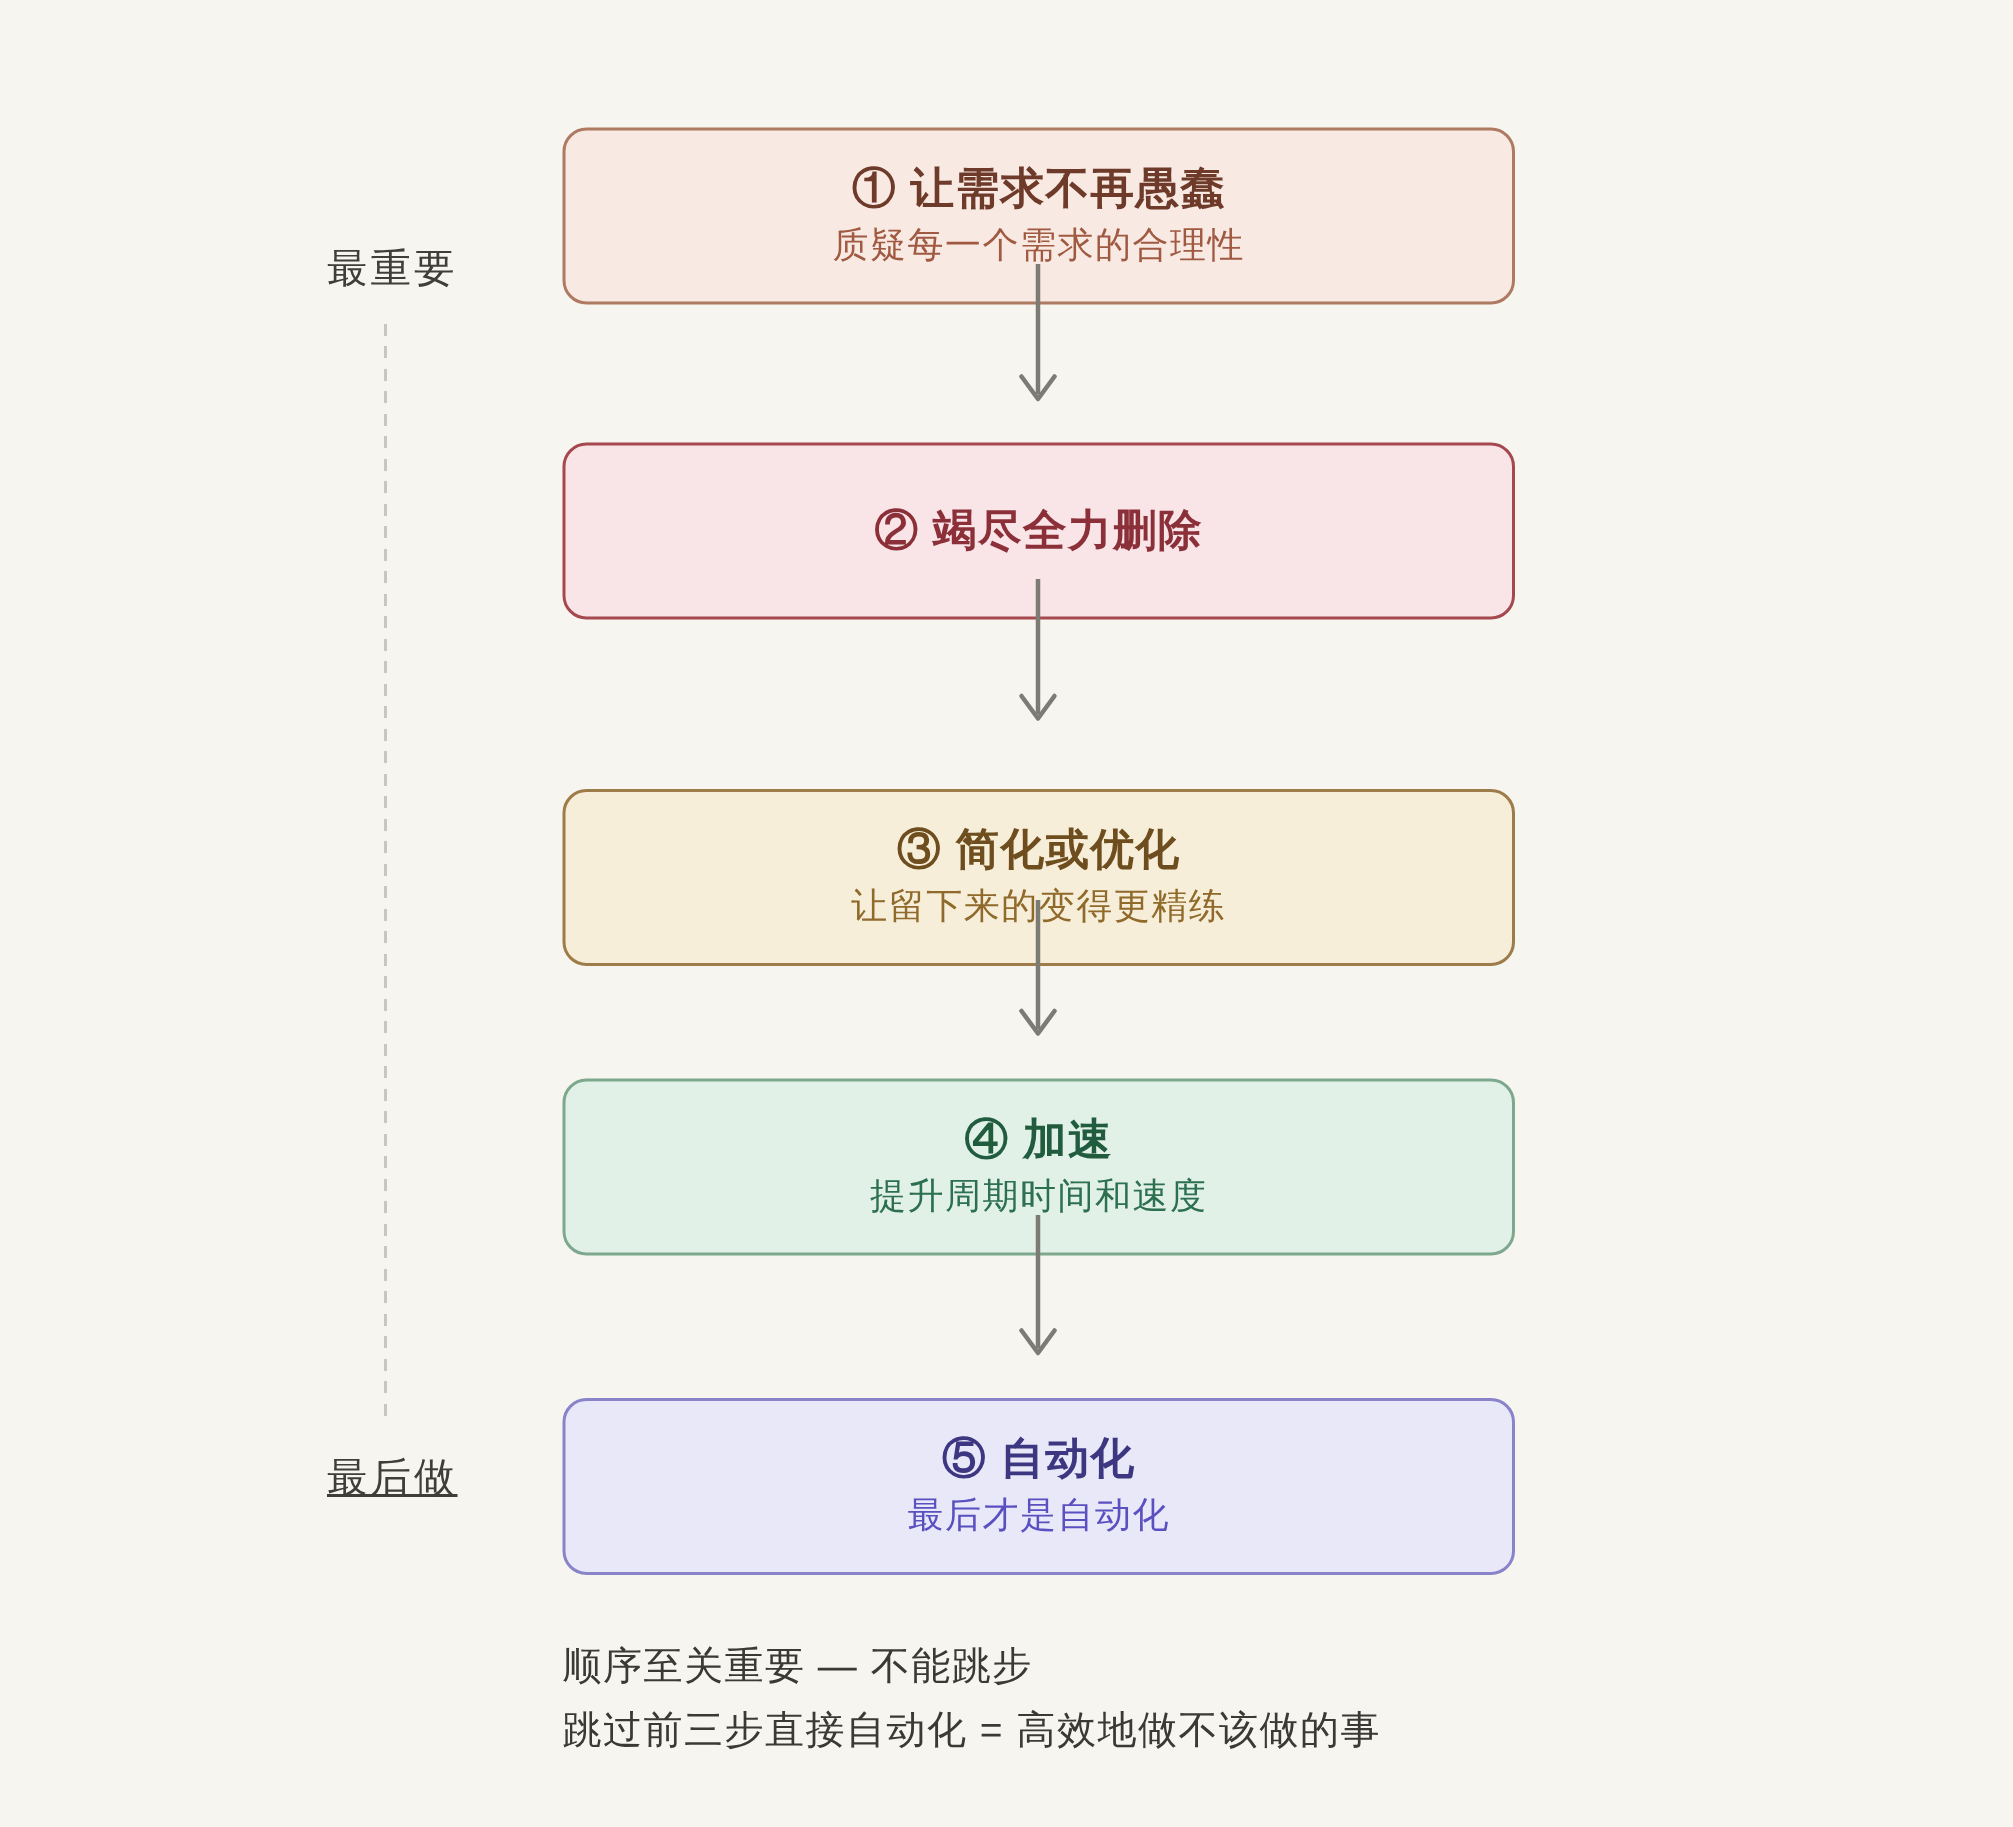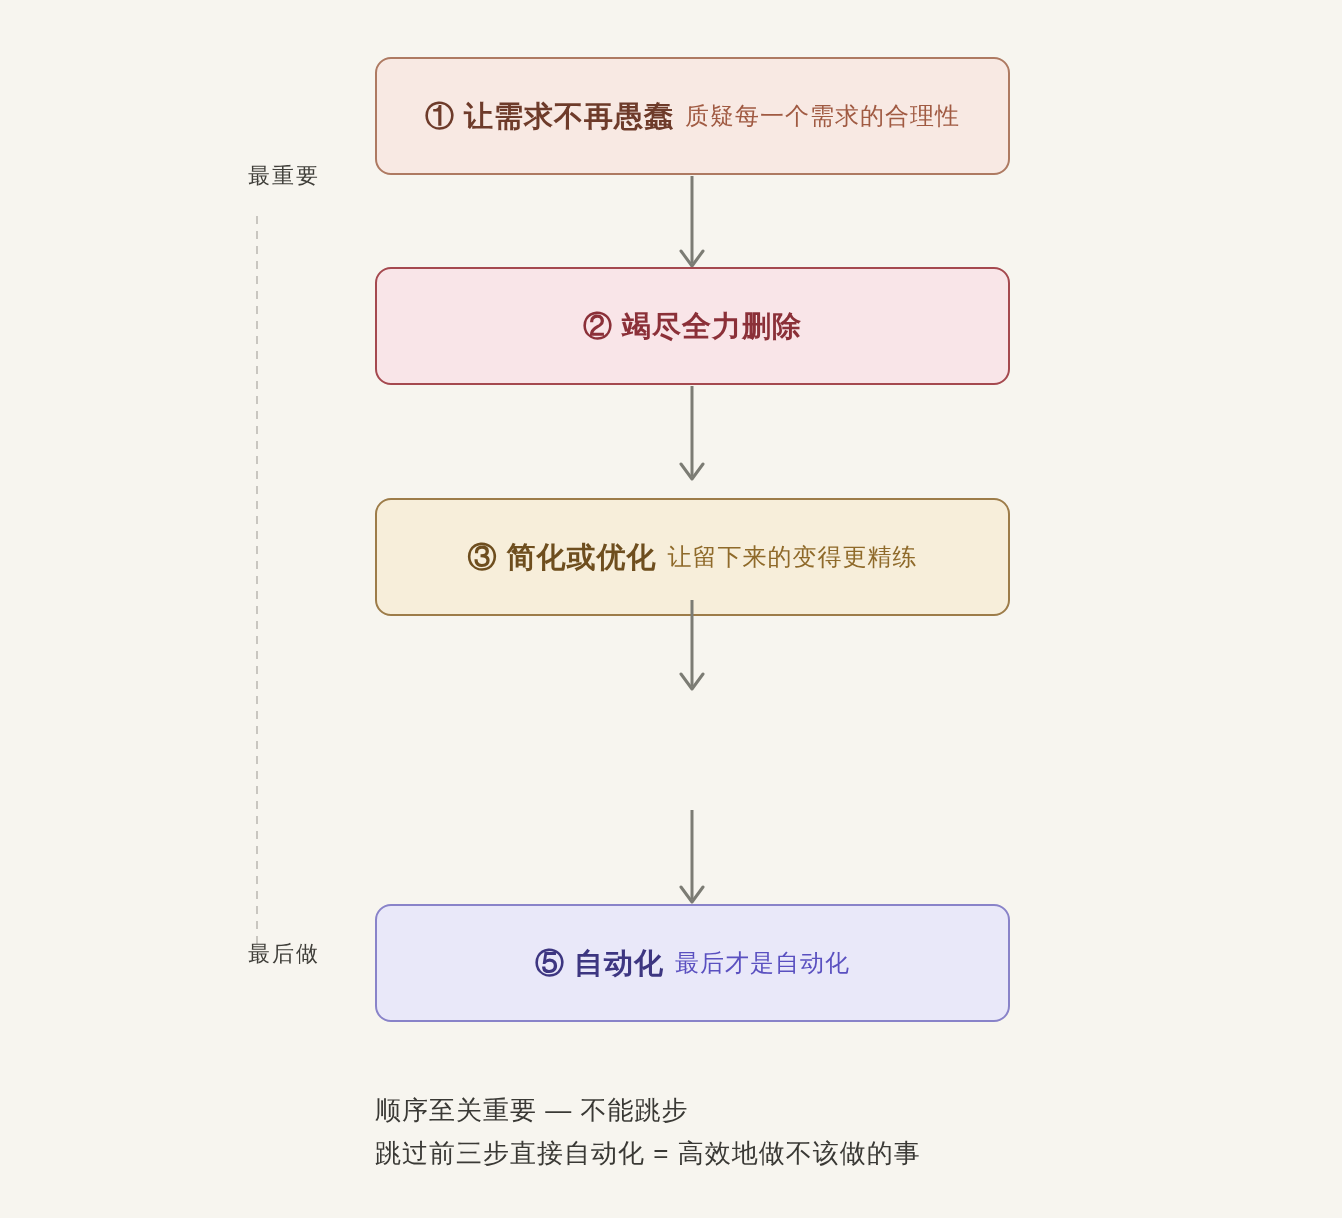--- a/index.html
+++ b/index.html
@@ -13,28 +13,27 @@
     height: 1218px;
     background: var(--page-bg, #f7f5ef);
     overflow: hidden;
   }
 
   
   .rail-label {
     position: absolute;
     left: 218px;
     width: 120px;
-    font-size: 22px;
+    font-size: 27px;
     color: var(--rail-text, #3f3e39);
     letter-spacing: 2px;
     white-space: nowrap;
-    margin-left: 30px;
   }
   .rail-label.top { top: 161px; }
-  .rail-label.bottom { top: 939px; }
+  .rail-label.bottom { top: 967px; text-decoration: underline; }
   .rail-line {
     position: absolute;
     left: 256px;
     top: 216px;
     width: 2px;
     height: 730px;
     background: repeating-linear-gradient(
       to bottom,
       var(--rail-line, #c9c6c0) 0 8px,
       transparent 8px 15px
@@ -45,24 +44,25 @@
   .step-box {
     position: absolute;
     left: 375px;
     width: 635px;
     height: 118px;
     box-sizing: border-box;
     border: 2px solid var(--border, #999);
     background: var(--bg, #fff);
     border-radius: 16px;
     display: flex;
-    flex-direction: row;
+    flex-direction: column;
     align-items: center;
     justify-content: center;
     gap: 11px;
+    margin-top: 28px;
   }
   .step-title {
     font-size: 29px;
     font-weight: 700;
     letter-spacing: 1px;
     color: var(--title, #333);
     line-height: 1;
   }
   .step-subtitle {
     font-size: 24px;
@@ -130,20 +130,24 @@
     <div class="step-subtitle">让留下来的变得更精练</div>
   </div>
 
   <div class="connector" style="top:600px">
     <svg width="32" height="91" viewBox="0 0 32 91">
       <line x1="16" y1="0" x2="16" y2="86" stroke="currentColor" stroke-width="3"></line>
       <polyline points="5,74 16,89 27,74" fill="none" stroke="currentColor" stroke-width="3" stroke-linecap="round" stroke-linejoin="round"></polyline>
     </svg>
   </div>
 
+  <div class="step-box" style="top: 691px; --bg: #e2f1e8; --border: #7ea88d; --title: #205c3d; --sub: #2d7050;">
+    <div class="step-title">④ 加速</div>
+    <div class="step-subtitle">提升周期时间和速度</div>
+  </div>
 
   <div class="connector" style="top:810px">
     <svg width="32" height="94" viewBox="0 0 32 94">
       <line x1="16" y1="0" x2="16" y2="89" stroke="currentColor" stroke-width="3"></line>
       <polyline points="5,77 16,92 27,77" fill="none" stroke="currentColor" stroke-width="3" stroke-linecap="round" stroke-linejoin="round"></polyline>
     </svg>
   </div>
 
   <div class="step-box" style="top: 904px; --bg: #e9e8f9; --border: #8983c9; --title: #3d3681; --sub: #5a50c0;">
     <div class="step-title">⑤ 自动化</div>

